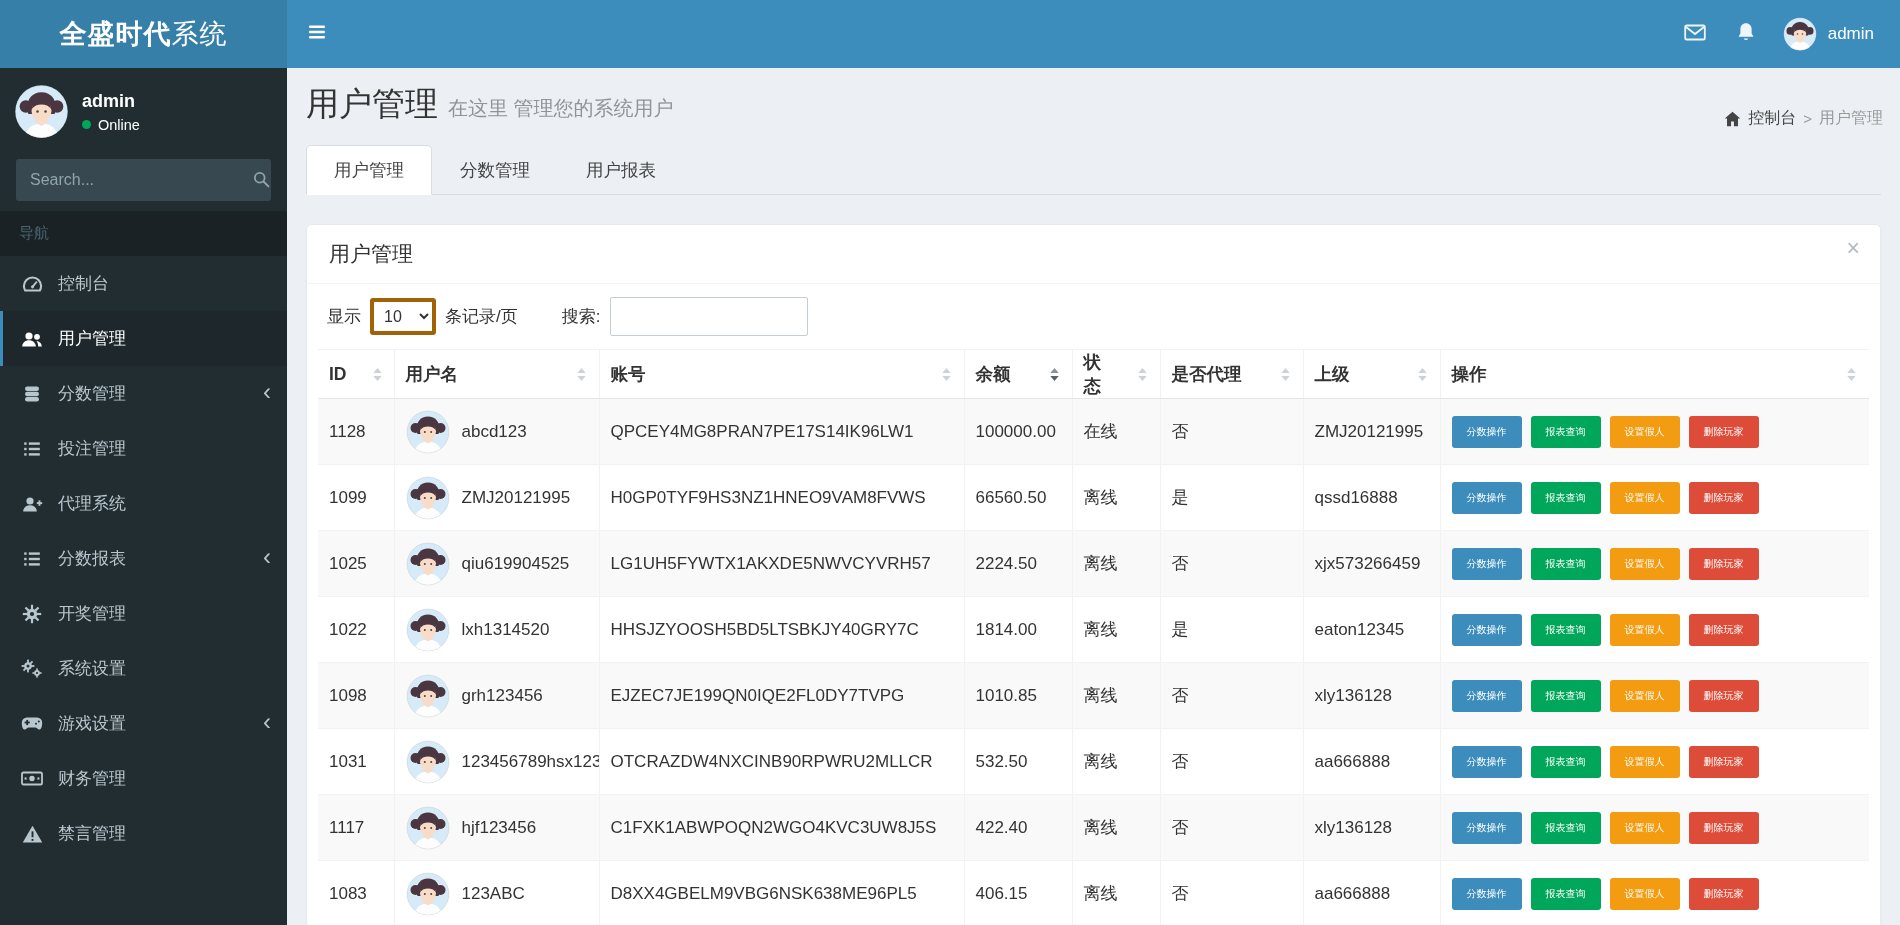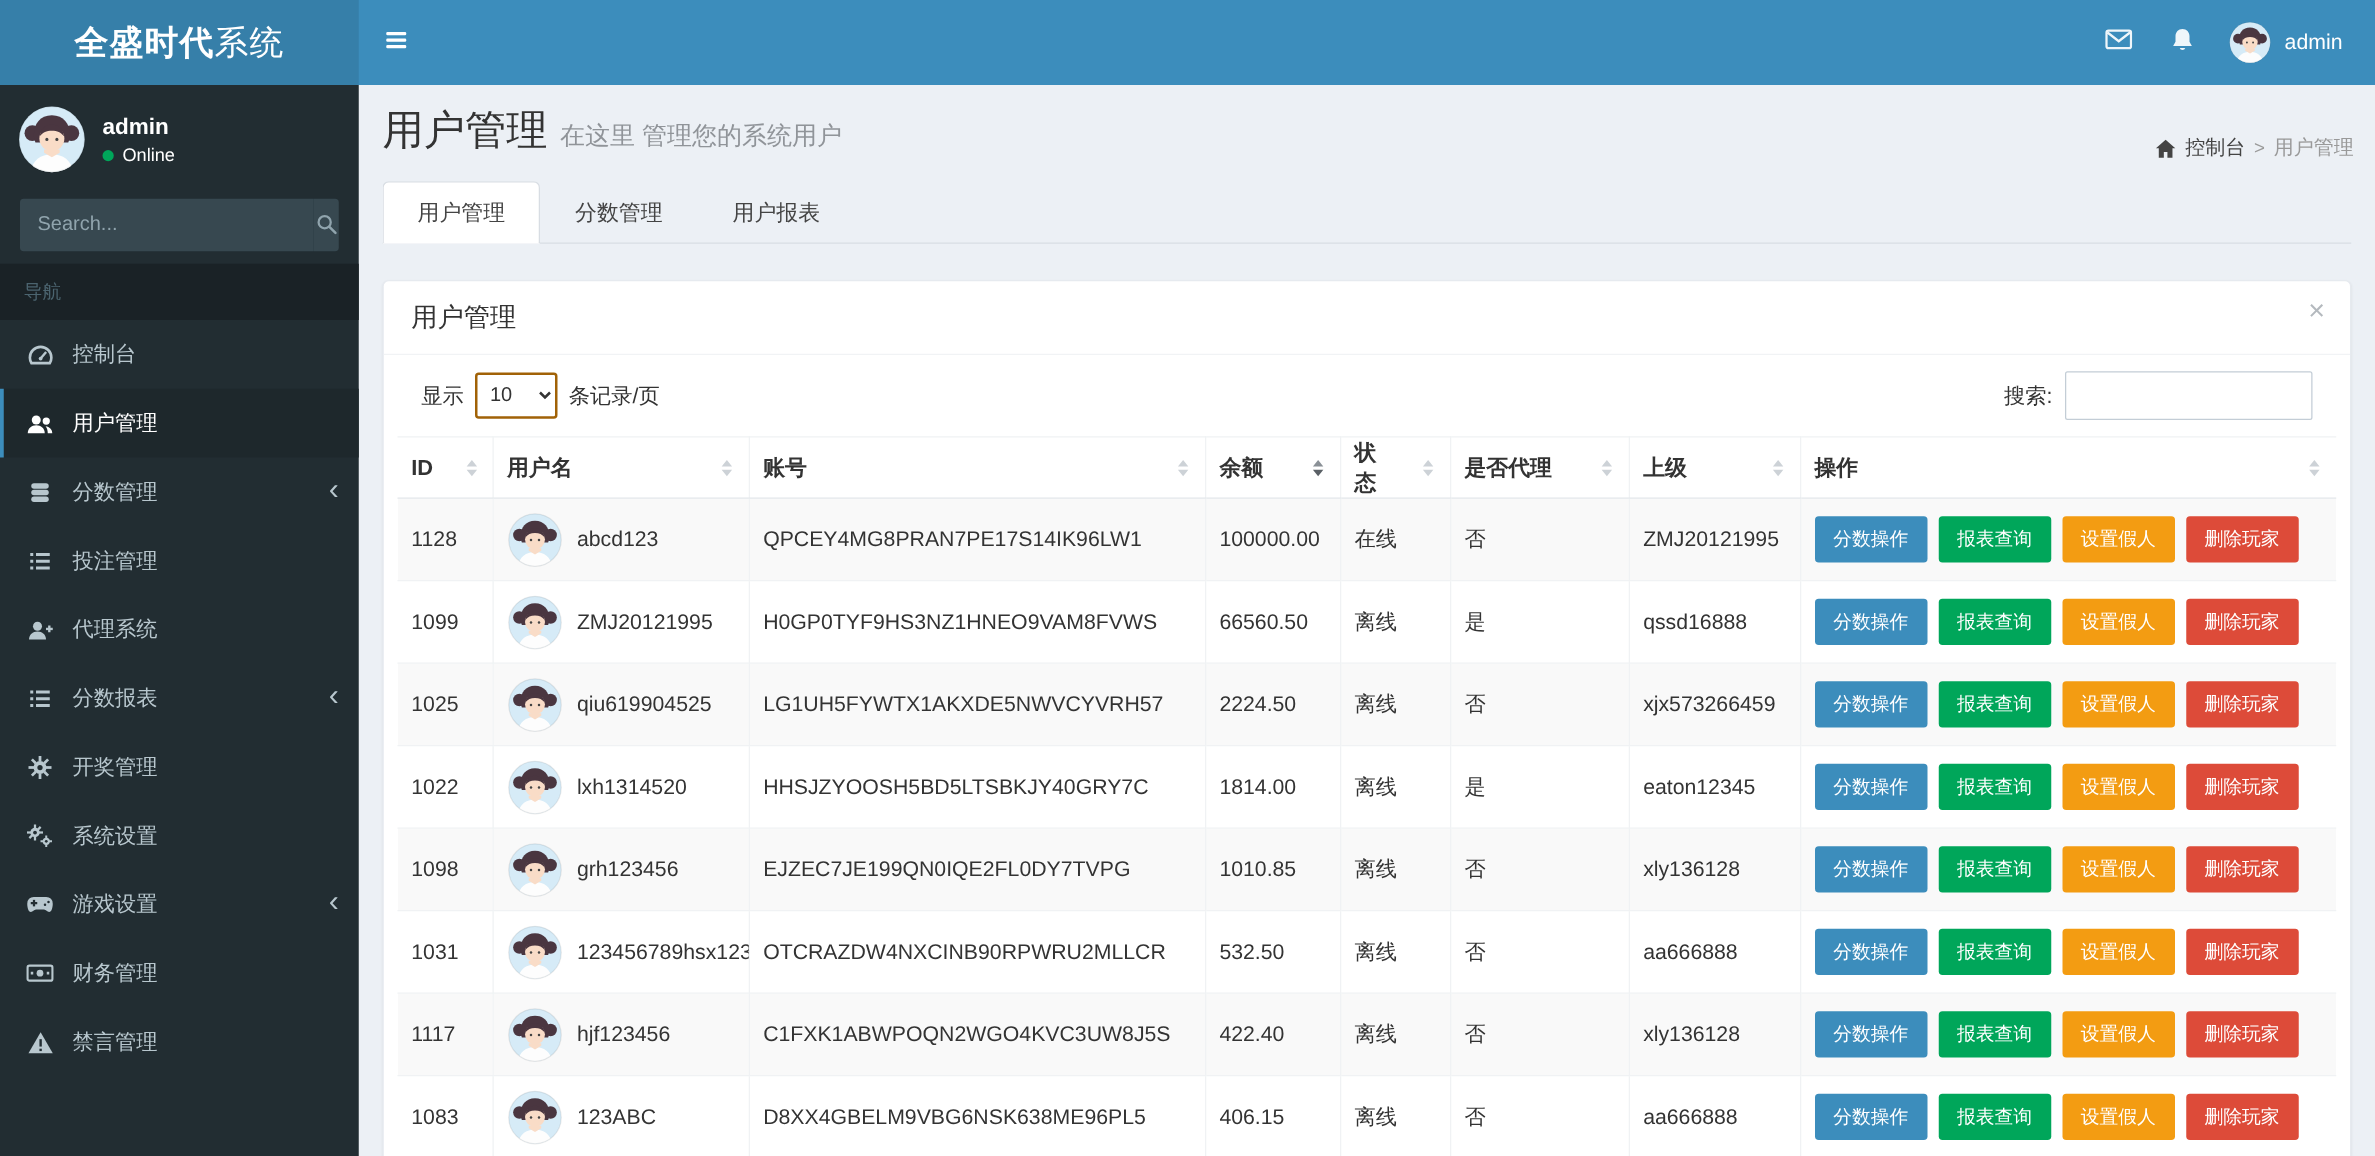--- a/index.html
+++ b/index.html
@@ -48,23 +48,23 @@
 .bc-current{color:#999;}
 
 .tabs{display:flex;margin:18px 19px 0;border-bottom:1px solid #d8dde3;}
 .tab{padding:12px 27px;font-size:17.5px;color:#444;margin-bottom:-1px;border:1px solid transparent;border-radius:5px 5px 0 0;}
 .tab.active{background:#fff;border-color:#d8dde3 #d8dde3 #fff;}
 
 .box{margin:29px 19px 0;background:#fff;border:1px solid #e6eaef;border-radius:5px;box-shadow:0 1px 2px rgba(0,0,0,.05);overflow:hidden;}
 .box-header{position:relative;padding:15px 22px;border-bottom:1px solid #f1f3f5;}
 .box-title{font-size:21px;color:#333;}
 .box-close{position:absolute;top:12px;right:20px;font-size:23px;color:#b4b9be;line-height:1;}
-.box-controls{display:flex;justify-content:space-between;align-items:center;padding:13px 30px;}
+.box-controls{display:flex;justify-content:flex-start;align-items:center;padding:13px 20px;gap:44px;}
 .length-ctrl{display:flex;align-items:center;gap:9px;font-size:17px;color:#333;}
-.length-ctrl select{height:37px;min-width:66px;border:2px solid #a16207;border-radius:3px;font-size:16px;color:#333;padding:0 6px;background:#fff;}
+.length-ctrl select{height:37px;min-width:66px;border:4px solid #a16207;border-radius:3px;font-size:16px;color:#333;padding:0 6px;background:#fff;}
 .search-ctrl{display:flex;align-items:center;gap:10px;font-size:17px;color:#333;}
 .search-ctrl input{width:198px;height:39px;border:1px solid #c3cdd6;border-radius:2px;padding:0 10px;font-size:16px;outline:none;}
 
 
 .table-wrap{padding:0 11px;}
 table.data-table{width:100%;border-collapse:collapse;table-layout:fixed;}
 .data-table th{height:47px;font-size:17.5px;font-weight:700;text-align:left;padding:0 11px;border-top:1px solid #f0f2f4;border-bottom:1px solid #e2e6ea;border-right:1px solid #f0f2f4;color:#333;}
 .data-table th:last-child{border-right:none;}
 .data-table td{height:66px;font-size:17px;padding:0 11px;border-bottom:1px solid #f0f2f4;border-right:1px solid #f0f2f4;color:#333;overflow:hidden;white-space:nowrap;}
 .data-table td:last-child{border-right:none;}
@@ -72,21 +72,21 @@
 .th-inner{display:flex;align-items:center;justify-content:space-between;gap:24px;}
 .sort{display:inline-flex;flex:none;}
 .data-table th:nth-child(1){width:76px;}
 .data-table th:nth-child(2){width:205px;}
 .data-table th:nth-child(3){width:365px;}
 .data-table th:nth-child(4){width:108px;}
 .data-table th:nth-child(5){width:88px;}
 .data-table th:nth-child(6){width:143px;}
 .data-table th:nth-child(7){width:137px;}
 .user-cell{display:flex;align-items:center;gap:12px;}
-.btn{border:none;border-radius:3px;color:#fff;font-size:15px;padding:9px 15px;margin-right:9px;cursor:pointer;}
+.btn{border:none;border-radius:3px;color:#fff;font-size:10px;padding:9px 15px;margin-right:9px;cursor:pointer;}
 .btn-blue{background:var(--btn-blue,#3c8dbc);}
 .btn-green{background:var(--btn-green,#00a65a);}
 .btn-orange{background:var(--btn-orange,#f39c12);}
 .btn-red{background:var(--btn-red,#dd4b39);}
 </style>
 </head>
 <body>
 
 <div class="app">
 

